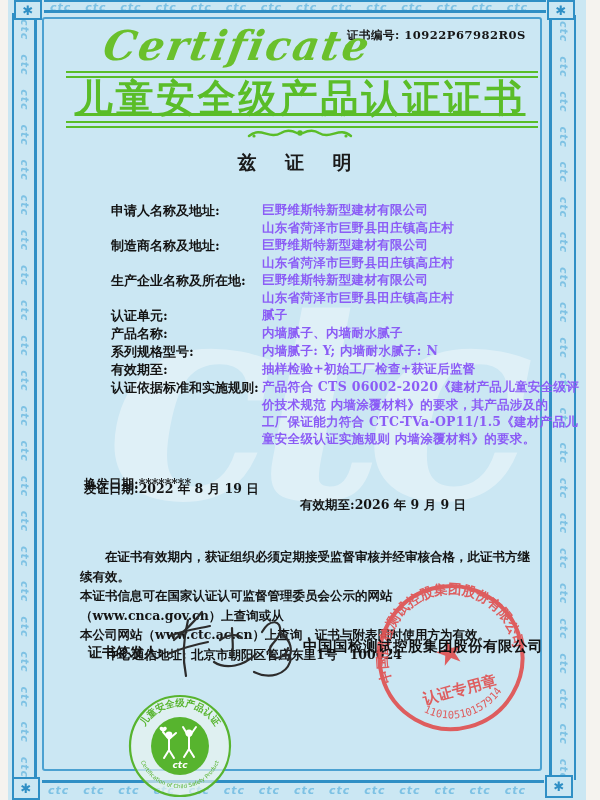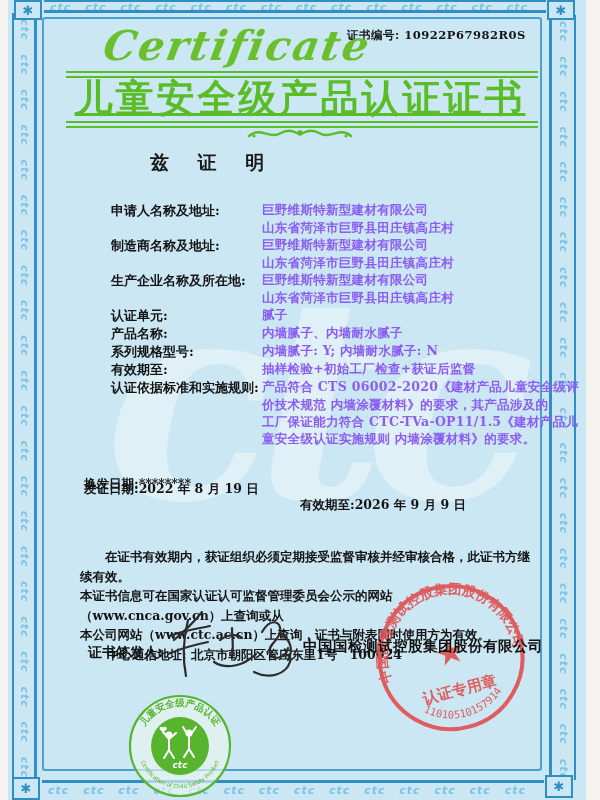--- a/index.html
+++ b/index.html
@@ -54,21 +54,21 @@
     border-top:2px solid #5abd28;border-bottom:2px solid #5abd28;box-sizing:border-box;}
   .rule-top{top:71px;}
   .rule-bottom{top:121px;}
   .main-title{
     position:absolute;left:58px;top:77px;width:484px;z-index:4;text-align:center;
     font-family:"DejaVu Sans",sans-serif;font-weight:900;font-size:38px;line-height:42px;
     color:#5abd28;letter-spacing:3px;white-space:nowrap;text-decoration:underline;
   }
   .flourish{position:absolute;left:245px;top:124px;z-index:5;}
   .statement{
-    position:absolute;left:150px;top:150px;width:300px;z-index:4;text-align:left;
+    position:absolute;left:150px;top:150px;width:300px;z-index:4;text-align:center;
     font:bold 19px "DejaVu Serif",serif;color:#1a1a1a;letter-spacing:11px;
   }
   
   .fields{position:absolute;left:84px;top:202px;width:460px;z-index:4;}
   .frow{display:flex;line-height:19.9px;white-space:nowrap;padding-left:27px;}
   .flabel{width:151px;flex:0 0 151px;font:bold 13px "DejaVu Serif",serif;color:#141414;}
   .fvalue{font:bold 12.5px "DejaVu Serif",serif;color:#8b5cf6;letter-spacing:.3px;}
   
   .dates{position:absolute;left:84px;top:481px;width:460px;z-index:4;
     font:bold 12.5px "DejaVu Serif",serif;color:#141414;}

